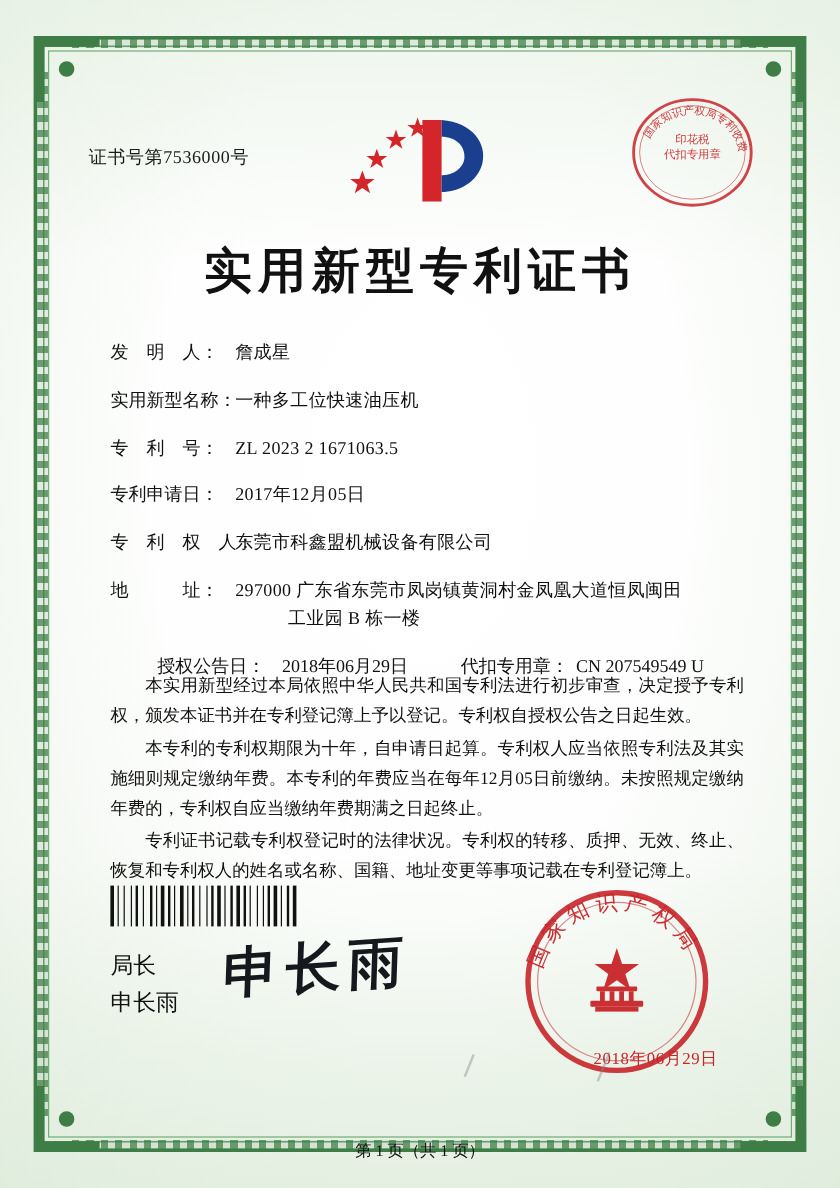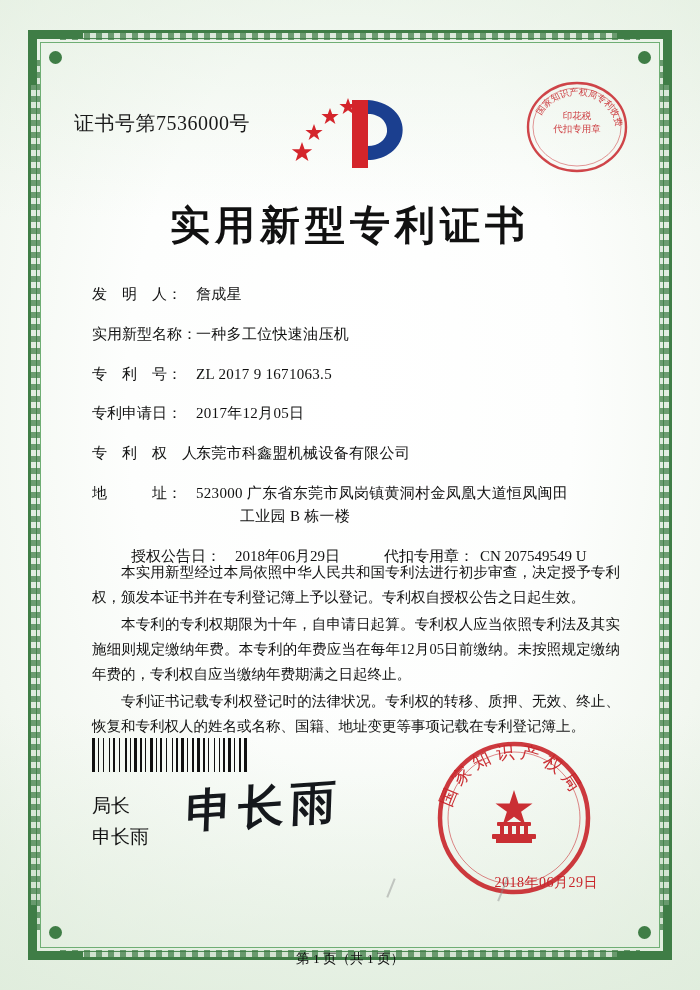--- a/index.html
+++ b/index.html
@@ -116,22 +116,22 @@
     position: absolute;
     left: 46px;
     top: 48px;
     right: 46px;
     bottom: 48px;
   }
 
   .cert-number {
     position: absolute;
     left: 28px;
-    top: 62px;
-    font-size: 20px;
+    top: 74px;
+    font-size: 15px;
     color: #1a1a1a;
     letter-spacing: 0.5px;
     white-space: nowrap;
   }
 
   
   .logo {
     position: absolute;
     left: 50%;
     transform: translateX(-50%);
@@ -355,34 +355,34 @@
       <div class="field-row">
         <div class="field-label">发　明　人：</div>
         <div class="field-value">詹成星</div>
       </div>
       <div class="field-row">
         <div class="field-label">实用新型名称：</div>
         <div class="field-value">一种多工位快速油压机</div>
       </div>
       <div class="field-row">
         <div class="field-label">专　利　号：</div>
-        <div class="field-value">ZL 2017 9 1671063.5</div>
+        <div class="field-value">ZL 2023 2 1671063.5</div>
       </div>
       <div class="field-row">
         <div class="field-label">专利申请日：</div>
         <div class="field-value">2017年12月05日</div>
       </div>
       <div class="field-row">
         <div class="field-label">专　利　权　人：</div>
         <div class="field-value">东莞市科鑫盟机械设备有限公司</div>
       </div>
       <div class="field-row">
         <div class="field-label">地　　　址：</div>
         <div class="field-value">
-          <span>523000 广东省东莞市凤岗镇黄洞村金凤凰大道恒凤闽田</span>
+          <span>297000 广东省东莞市凤岗镇黄洞村金凤凰大道恒凤闽田</span>
           <span class="second-line">工业园 B 栋一楼</span>
         </div>
       </div>
       <div class="field-row two-col">
         <div class="field-label">授权公告日：</div>
         <div>2018年06月29日</div>
         <div class="col-b">
           <div class="field-label">代扣专用章：</div>
           <div>CN 207549549 U</div>
         </div>

